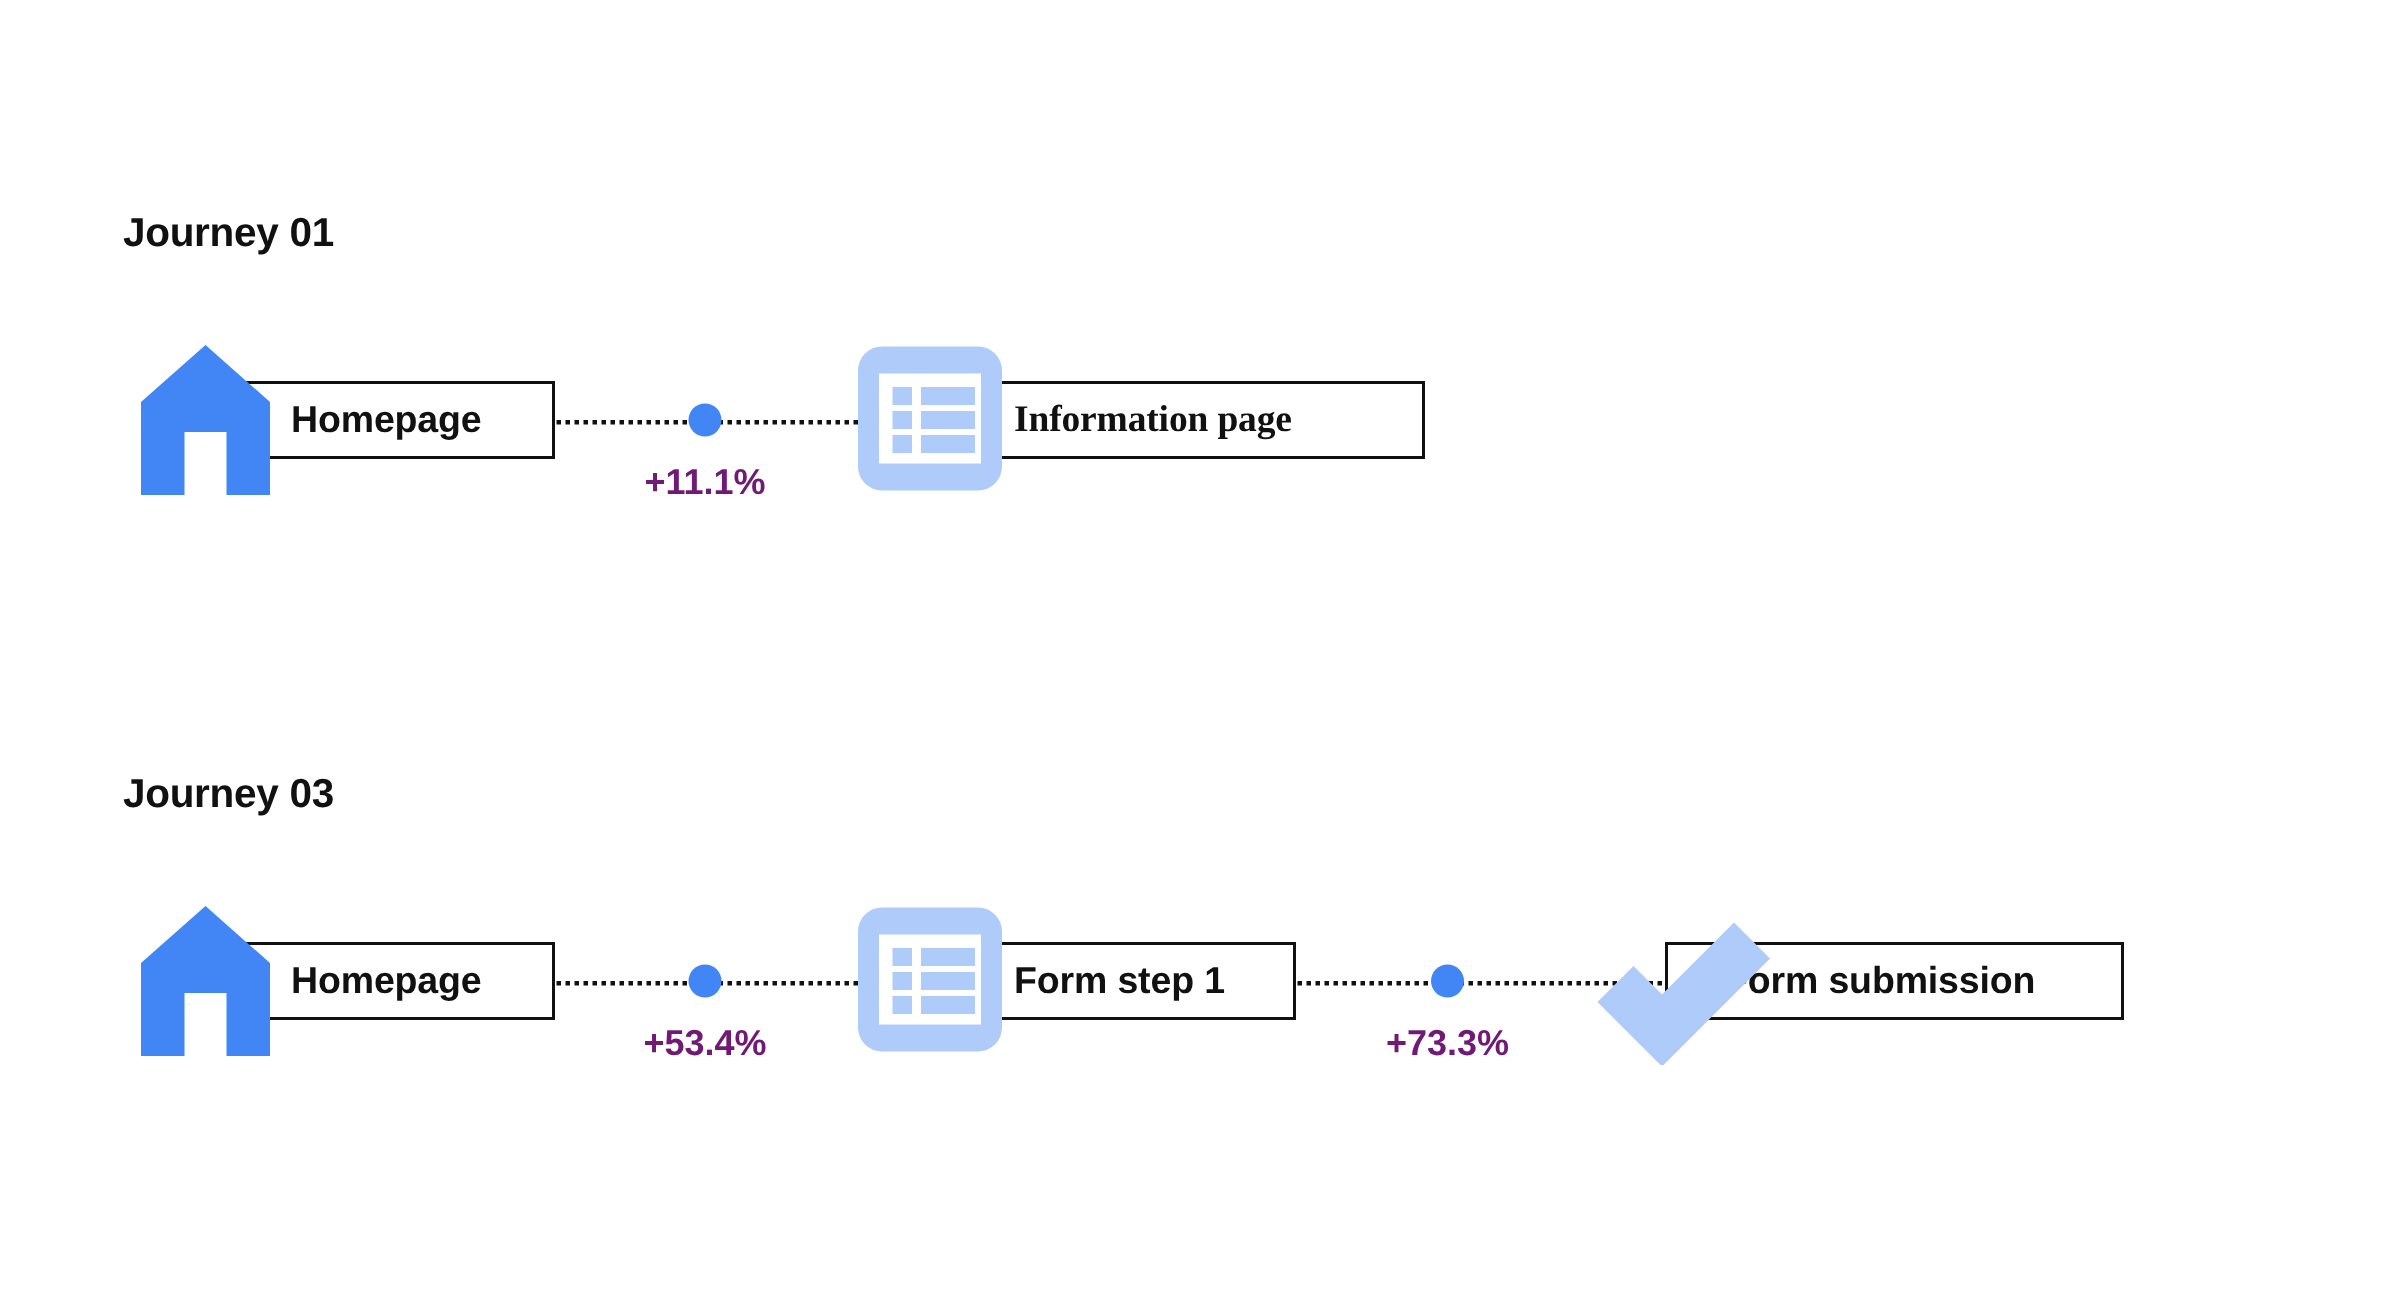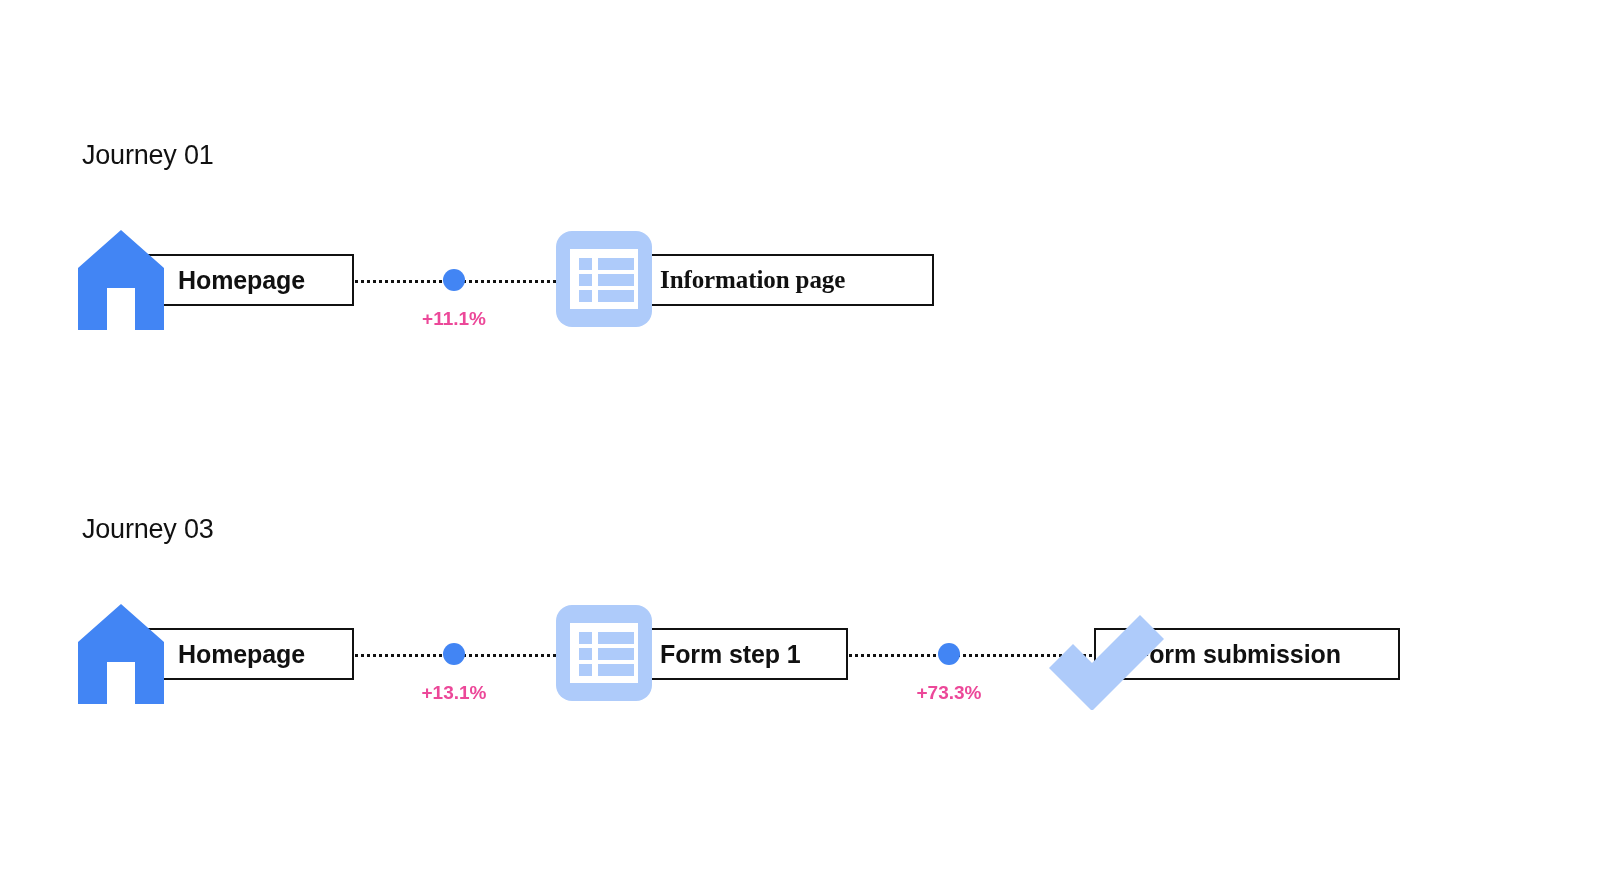--- a/index.html
+++ b/index.html
@@ -26,52 +26,52 @@
   
   .journey { position: absolute; left: 0; top: 0; width: 1601px; }
   #journey-0 { top: 0; }
   #journey-1 { top: 374px; }
 
   .journey-title {
     position: absolute;
     left: 82px;
     top: 140px;
     font-size: 27px;
-    font-weight: 400;
+    font-weight: 700;
     letter-spacing: -0.2px;
     color: #111111;
     white-space: nowrap;
     text-align: right;
   }
 
   
-  .flow { position: absolute; left: 0; top: 0; width: 1315px; height: 160px; }
+  .flow { position: absolute; left: 16px; top: 0; width: 1315px; height: 160px; }
 
   
   .connector {
     position: absolute;
     height: 0;
     border-top: 3px dotted #111111;
     z-index: 1;
   }
 
   
   .conn-dot {
     position: absolute;
     width: 22px;
     height: 22px;
     border-radius: 50%;
     background: #4285f4;
     z-index: 2;
   }
   .conn-pct {
     position: absolute;
-    font-size: 19px;
+    font-size: 24px;
     font-weight: 700;
-    color: #ec4899;
+    color: #701a75;
     white-space: nowrap;
     transform: translateX(-50%);
     z-index: 3;
   }
 
   
   .node-box {
     position: absolute;
     height: 52px;
     background: #ffffff;
@@ -158,21 +158,21 @@
       <div class="node-icon icon-home" style="left:78px; top:30px;">
         <svg width="86" height="100" viewBox="0 0 86 100" xmlns="http://www.w3.org/2000/svg">
           <path d="M43 0 L86 38 L86 100 L57 100 L57 58 L29 58 L29 100 L0 100 L0 38 Z" fill="#4285f4"></path>
         </svg>
       </div>
       <div class="node-box" style="left:146px; top:54px; width:208px;">
         <span class="node-label" style="margin-left:30px;">Homepage</span>
       </div>
 
       <div class="conn-dot" style="left:443px; top:69px;"></div>
-      <div class="conn-pct" style="left:454px; top:108px;">+13.1%</div>
+      <div class="conn-pct" style="left:454px; top:108px;">+53.4%</div>
 
       <div class="node-icon icon-list" style="left:556px; top:27px;">
         <svg width="96" height="104" viewBox="0 0 96 104" xmlns="http://www.w3.org/2000/svg">
           <rect x="0" y="4" width="96" height="96" rx="16" fill="#aecbfa"></rect>
           <rect x="14" y="22" width="68" height="60" fill="#ffffff"></rect>
           <rect x="23" y="31" width="13" height="12" fill="#aecbfa"></rect>
           <rect x="42" y="31" width="36" height="12" fill="#aecbfa"></rect>
           <rect x="23" y="47" width="13" height="12" fill="#aecbfa"></rect>
           <rect x="42" y="47" width="36" height="12" fill="#aecbfa"></rect>
           <rect x="23" y="63" width="13" height="12" fill="#aecbfa"></rect>

